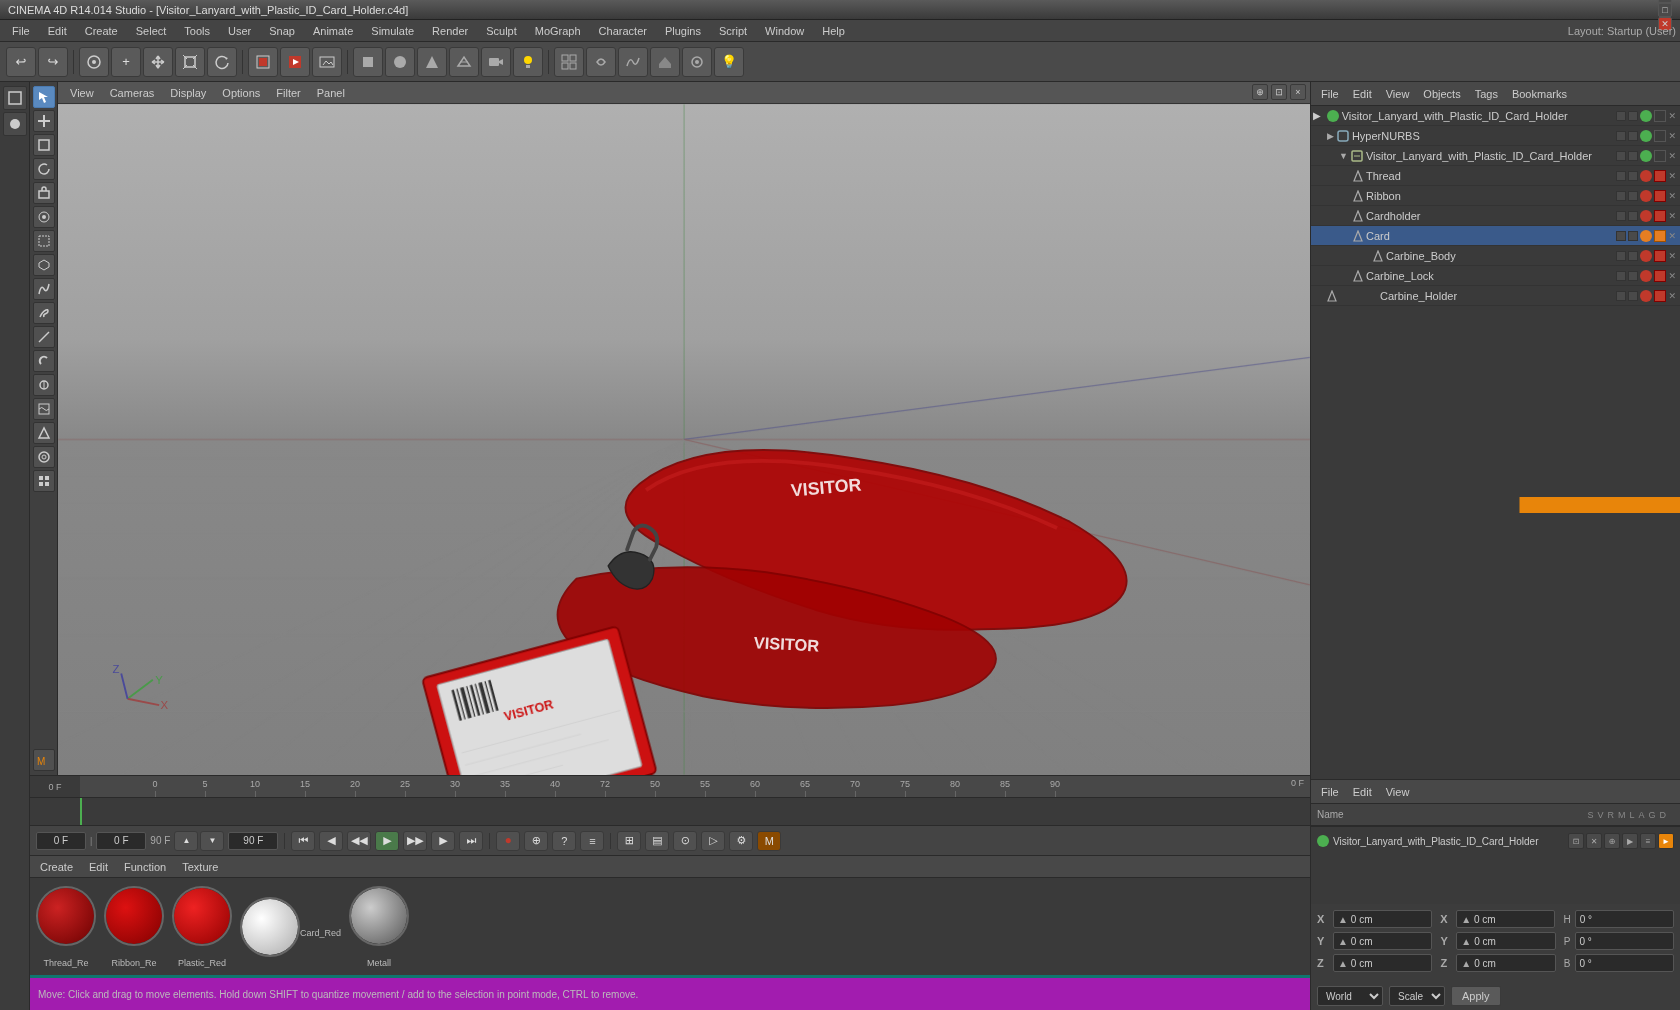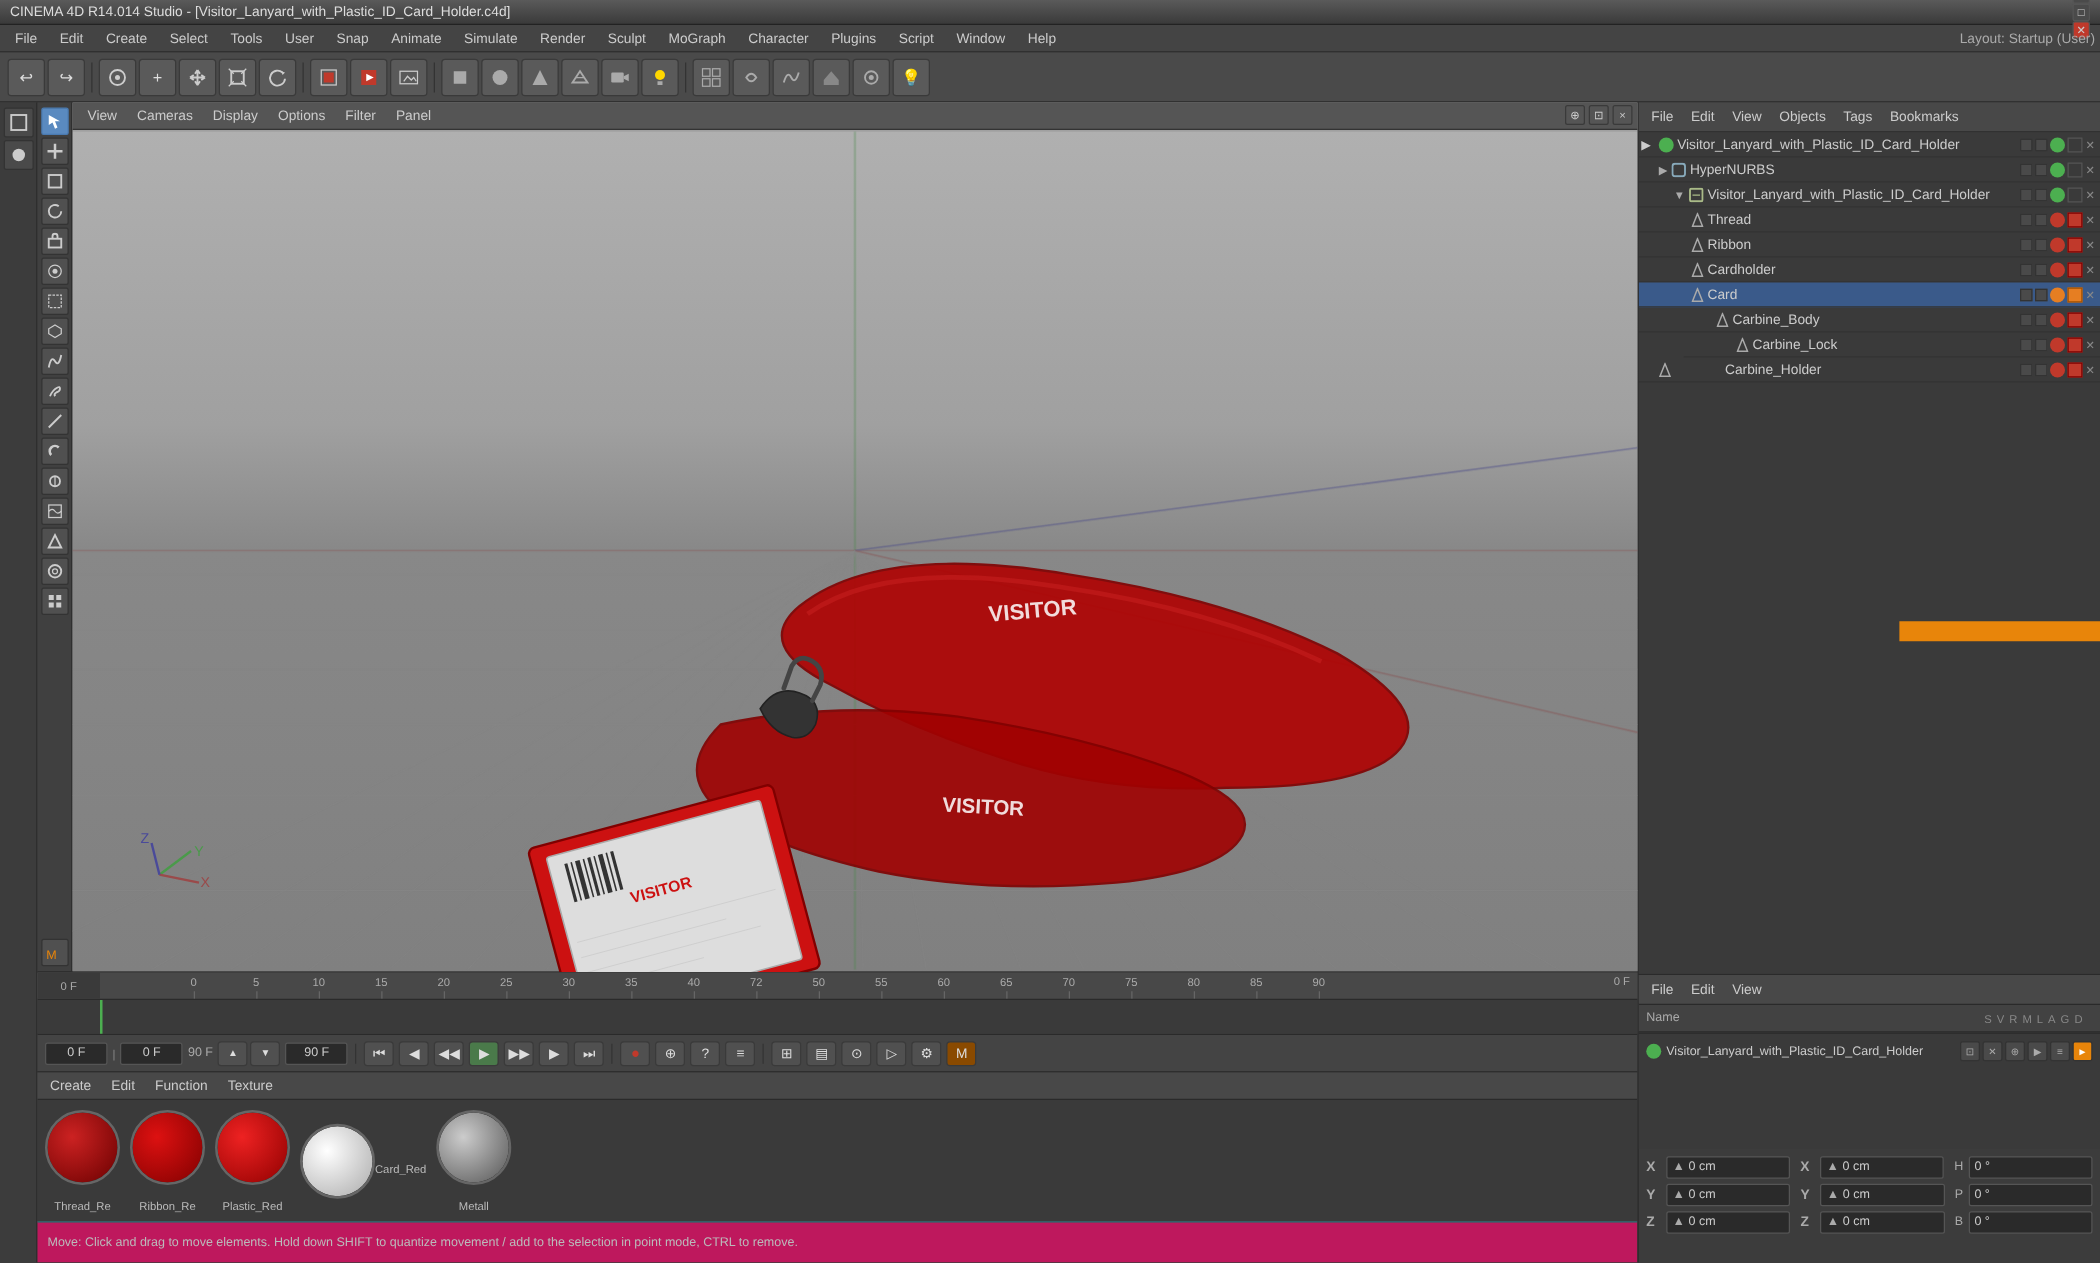--- a/index.html
+++ b/index.html
@@ -101,21 +101,21 @@
     .transport-sep { width: 1px; height: 16px; background: #333; margin: 0 2px; }
 
     
     #mat-panel { height: 120px; background: #3c3c3c; border-top: 1px solid #2a2a2a; display: flex; flex-direction: column; }
     #mat-toolbar { height: 22px; background: #484848; display: flex; align-items: center; padding: 0 6px; gap: 8px; border-bottom: 1px solid #2a2a2a; }
     .mat-menu { font-size: 11px; color: #ccc; cursor: pointer; padding: 1px 4px; }
     #mat-content { flex: 1; display: flex; align-items: center; padding: 6px; gap: 8px; background: #3a3a3a; }
     .mat-name { font-size: 9px; color: #bbb; text-align: center; margin-top: 12px; white-space: nowrap; overflow: hidden; text-overflow: ellipsis; max-width: 64px; }
 
     
-    #statusbar { height: 22px; background: #be185d; border-top: 1px solid #0f766e; display: flex; align-items: center; padding: 16px 8px; }
+    #statusbar { height: 22px; background: #a21caf; border-top: 3px solid #0f766e; display: flex; align-items: center; padding: 16px 8px; }
     #status-text { font-size: 10px; color: #bbb; }
 
     
     ::-webkit-scrollbar { width: 8px; height: 8px; }
     ::-webkit-scrollbar-track { background: #2a2a2a; }
     ::-webkit-scrollbar-thumb { background: #555; border-radius: 2px; }
 
     
     #persp-label { position: absolute; top: 4px; left: 8px; color: #eee; font-size: 11px; font-weight: bold; }
 
@@ -816,21 +816,21 @@
           <span class="hier-name">Carbine_Body</span>
           <div style="display:flex; gap:2px; align-items:center; margin-right:4px; flex-shrink:0;">
             <div style="width:10px; height:10px; background:#4a4a4a; border:1px solid #333;"></div>
             <div style="width:10px; height:10px; background:#4a4a4a; border:1px solid #333;"></div>
             <div style="width:12px; height:12px; background:#c0392b; border-radius:50%;"></div>
             <div style="width:12px; height:12px; background:#c0392b; border:1px solid #800000;"></div>
             <span style="color:#888; font-size:9px;">✕</span>
           </div>
         </div>
 
-        <div class="hier-item" style="padding-left:42px;margin-left:36px;">
+        <div class="hier-item" style="padding-left:42px;">
           <svg width="10" height="12" viewBox="0 0 10 12" style="margin-right:3px;">
               <polygon points="5,1 9,11 1,11" fill="none" stroke="#aaa" stroke-width="1.2"></polygon>
             </svg>
           <span class="hier-name">Carbine_Lock</span>
           <div style="display:flex; gap:2px; align-items:center; margin-right:4px; flex-shrink:0;">
             <div style="width:10px; height:10px; background:#4a4a4a; border:1px solid #333;"></div>
             <div style="width:10px; height:10px; background:#4a4a4a; border:1px solid #333;"></div>
             <div style="width:12px; height:12px; background:#c0392b; border-radius:50%;"></div>
             <div style="width:12px; height:12px; background:#c0392b; border:1px solid #800000;"></div>
             <span style="color:#888; font-size:9px;">✕</span>
@@ -934,20 +934,32 @@
             <span class="coord-field-label">▲</span>
             <span style="font-size:10px; color:#ccc;">0 cm</span>
           </div>
           <span style="color:#aaa; font-size:10px; margin-left:4px;">B</span>
           <div class="coord-field">
             <span style="font-size:10px; color:#ccc;">0 °</span>
           </div>
         </div>
       </div>
 
+      <div id="coord-controls">
+        <select class="coord-select">
+          <option>World</option>
+          <option>Object</option>
+          <option>Camera</option>
+        </select>
+        <select class="coord-select">
+          <option>Scale</option>
+          <option>Size</option>
+        </select>
+        <button class="apply-btn">Apply</button>
+      </div>
 
     </div>
 
     <div id="c4d-tab" style="position:absolute; right:0; bottom:200px; writing-mode:vertical-rl; background:#e8850a; color:white; font-size:9px; padding:4px 3px; cursor:pointer; z-index:10;">MAXON CINEMA 4D</div>
 
   </div>
 
 </div>
 
 </body></html>

